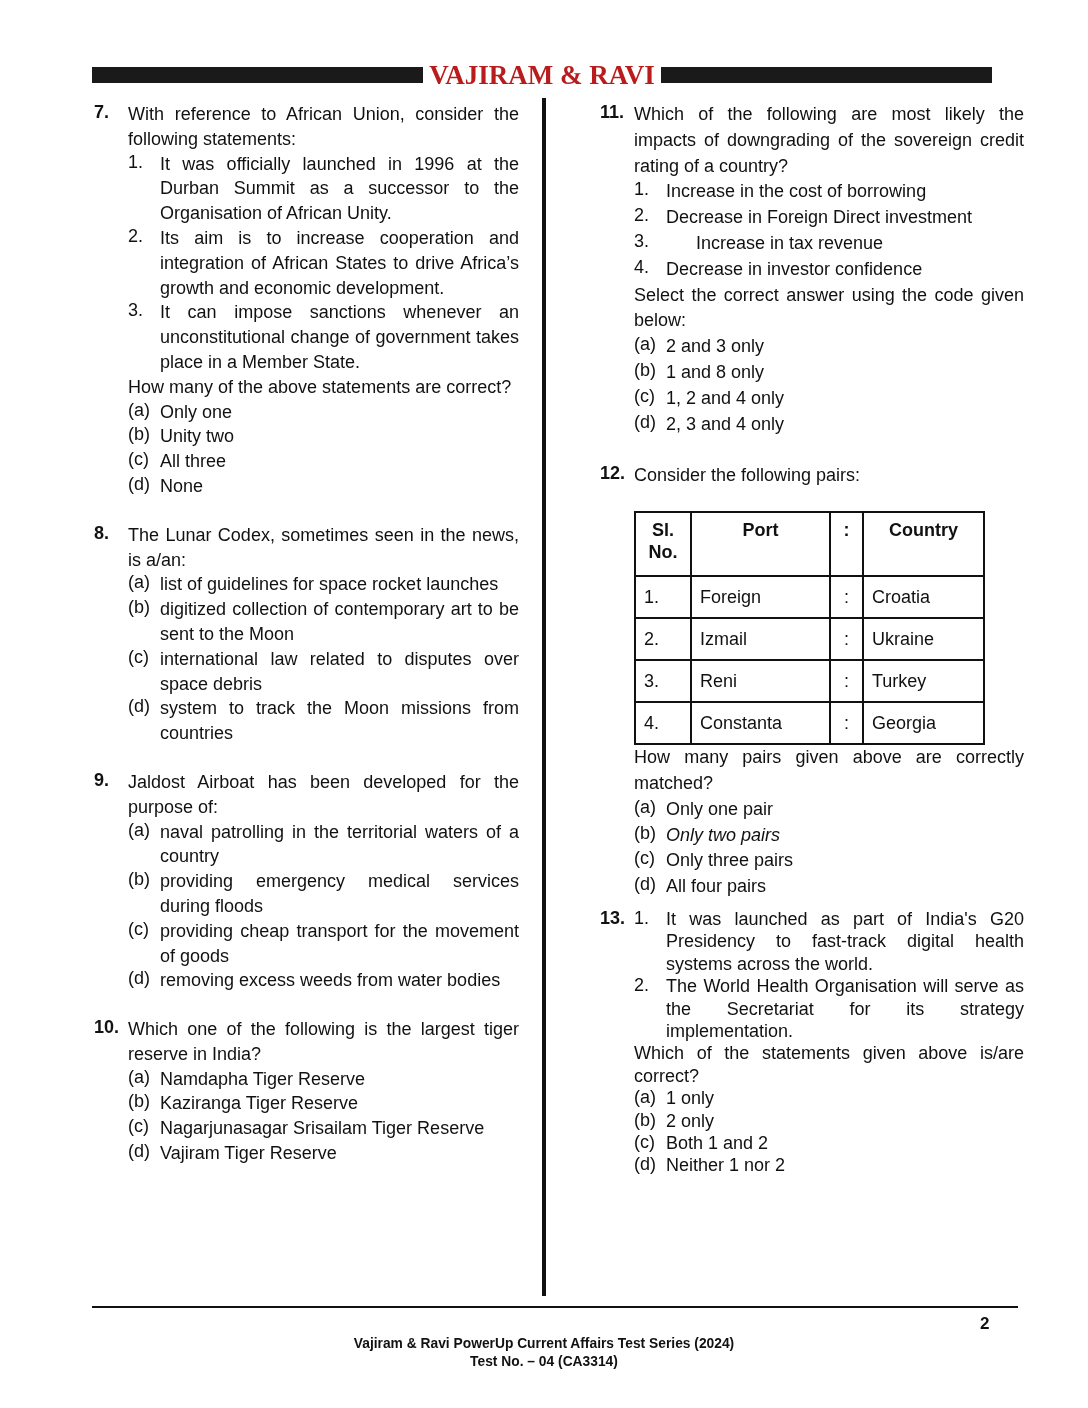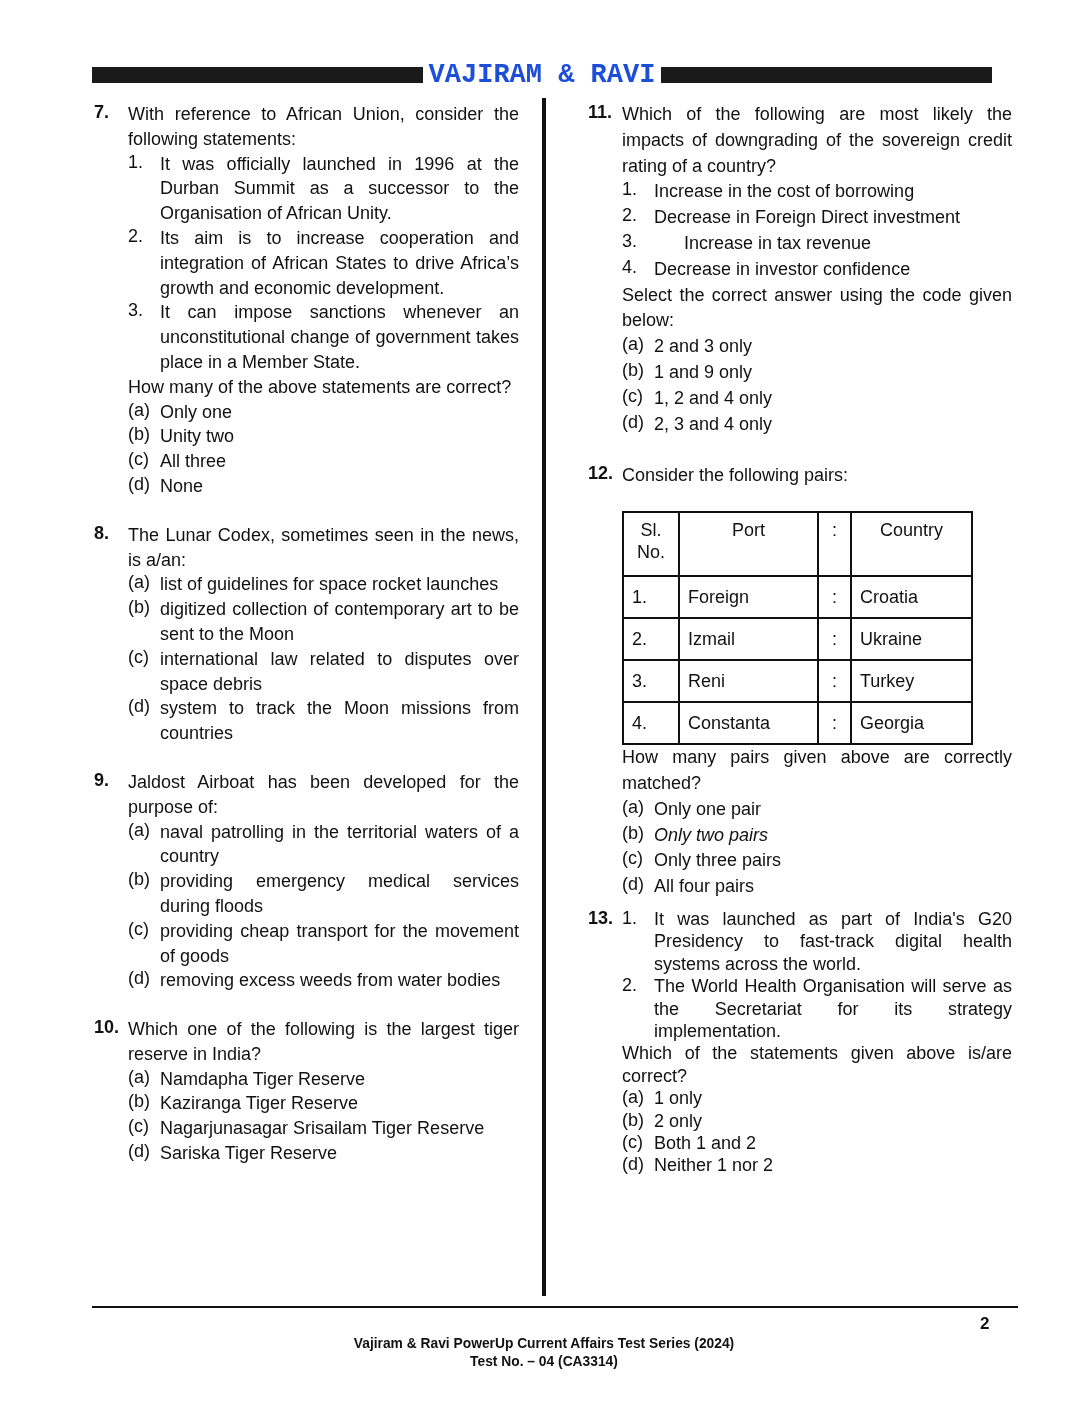--- a/index.html
+++ b/index.html
@@ -11,33 +11,33 @@
       font-size: 18px;
       overflow: hidden;
     }
     
     .header {
       position: absolute; left: 92px; top: 60px; width: 900px; height: 30px;
       display: flex; align-items: center;
     }
     .header .bar { flex: 1; height: 16px; background: #1a1a1a; }
     .header .brand {
-      font-family: Liberation Mono, monospace; font-weight: bold;
+      font-family: Liberation Serif, serif; font-weight: bold;
       font-size: 27px; letter-spacing: 0px; padding: 0 6px; line-height: 30px;
-      color: #1d4ed8;
+      color: #b91c1c;
     }
     
     .col-divider {
       position: absolute; left: 542px; top: 98px; width: 4px; height: 1198px;
       background: #111;
     }
     
     .col { position: absolute; top: 102px; }
     .col-left { left: 94px; width: 425px; }
-    .col-right { left: 588px; width: 424px; }
+    .col-right { left: 600px; width: 424px; }
 
     .q { position: relative; }
     .q-num {
       position: absolute; left: 0; top: 0; font-weight: bold;
     }
     .q-body { margin-left: 34px; }
     .line { line-height: 24.8px; text-align: justify; }
     .stmt { display: flex; }
     .stmt .n { width: 32px; flex: 0 0 32px; }
     .stmt .t { flex: 1; text-align: justify; line-height: 24.8px; }
@@ -50,21 +50,21 @@
 
     
     .pairs-table {
       border-collapse: collapse; margin-top: 22px; margin-left: 0px;
       font-size: 18px;
     }
     .pairs-table td, .pairs-table th {
       border: 2px solid #111; padding: 0 8px; height: 42px; text-align: left;
       vertical-align: middle;
     }
-    .pairs-table th { font-weight: normal; vertical-align: top; padding-top: 6px; height: 64px; text-align: center; line-height: 22px;}
+    .pairs-table th { font-weight: bold; vertical-align: top; padding-top: 6px; height: 64px; text-align: center; line-height: 22px;}
     .pairs-table th.sl { text-align: center; }
     .c-sl { width: 56px; }
     .c-port { width: 139px; }
     .c-sep { width: 33px; text-align: center !important; }
     .c-country { width: 121px; }
 
     
     .footer-rule {
       position: absolute; left: 92px; top: 1306px; width: 926px; height: 2px; background: #111;
     }
@@ -182,21 +182,21 @@
       <div class="opt">
           <span class="n">(b)</span>
           <span class="t">Kaziranga Tiger Reserve</span>
         </div>
       <div class="opt">
           <span class="n">(c)</span>
           <span class="t">Nagarjunasagar Srisailam Tiger Reserve</span>
         </div>
       <div class="opt">
           <span class="n">(d)</span>
-          <span class="t">Sariska Tiger Reserve</span>
+          <span class="t">Vajiram Tiger Reserve</span>
         </div>
     </div>
   </div>
 </div>
 
 <div class="col col-right">
 
   <div class="q" style="margin-bottom:26px;">
     <div class="q-num">11.</div>
     <div class="q-body">
@@ -217,21 +217,21 @@
           <span class="n">4.</span>
           <span class="t" style="line-height:25.8px;">Decrease in investor confidence</span>
         </div>
       <div class="line" style="line-height:25.8px;">Select the correct answer using the code given below:</div>
       <div class="opt">
           <span class="n">(a)</span>
           <span class="t" style="line-height:25.8px;">2 and 3 only</span>
         </div>
       <div class="opt">
           <span class="n">(b)</span>
-          <span class="t" style="line-height:25.8px;">1 and 9 only</span>
+          <span class="t" style="line-height:25.8px;">1 and 8 only</span>
         </div>
       <div class="opt">
           <span class="n">(c)</span>
           <span class="t" style="line-height:25.8px;">1, 2 and 4 only</span>
         </div>
       <div class="opt">
           <span class="n">(d)</span>
           <span class="t" style="line-height:25.8px;">2, 3 and 4 only</span>
         </div>
     </div>

